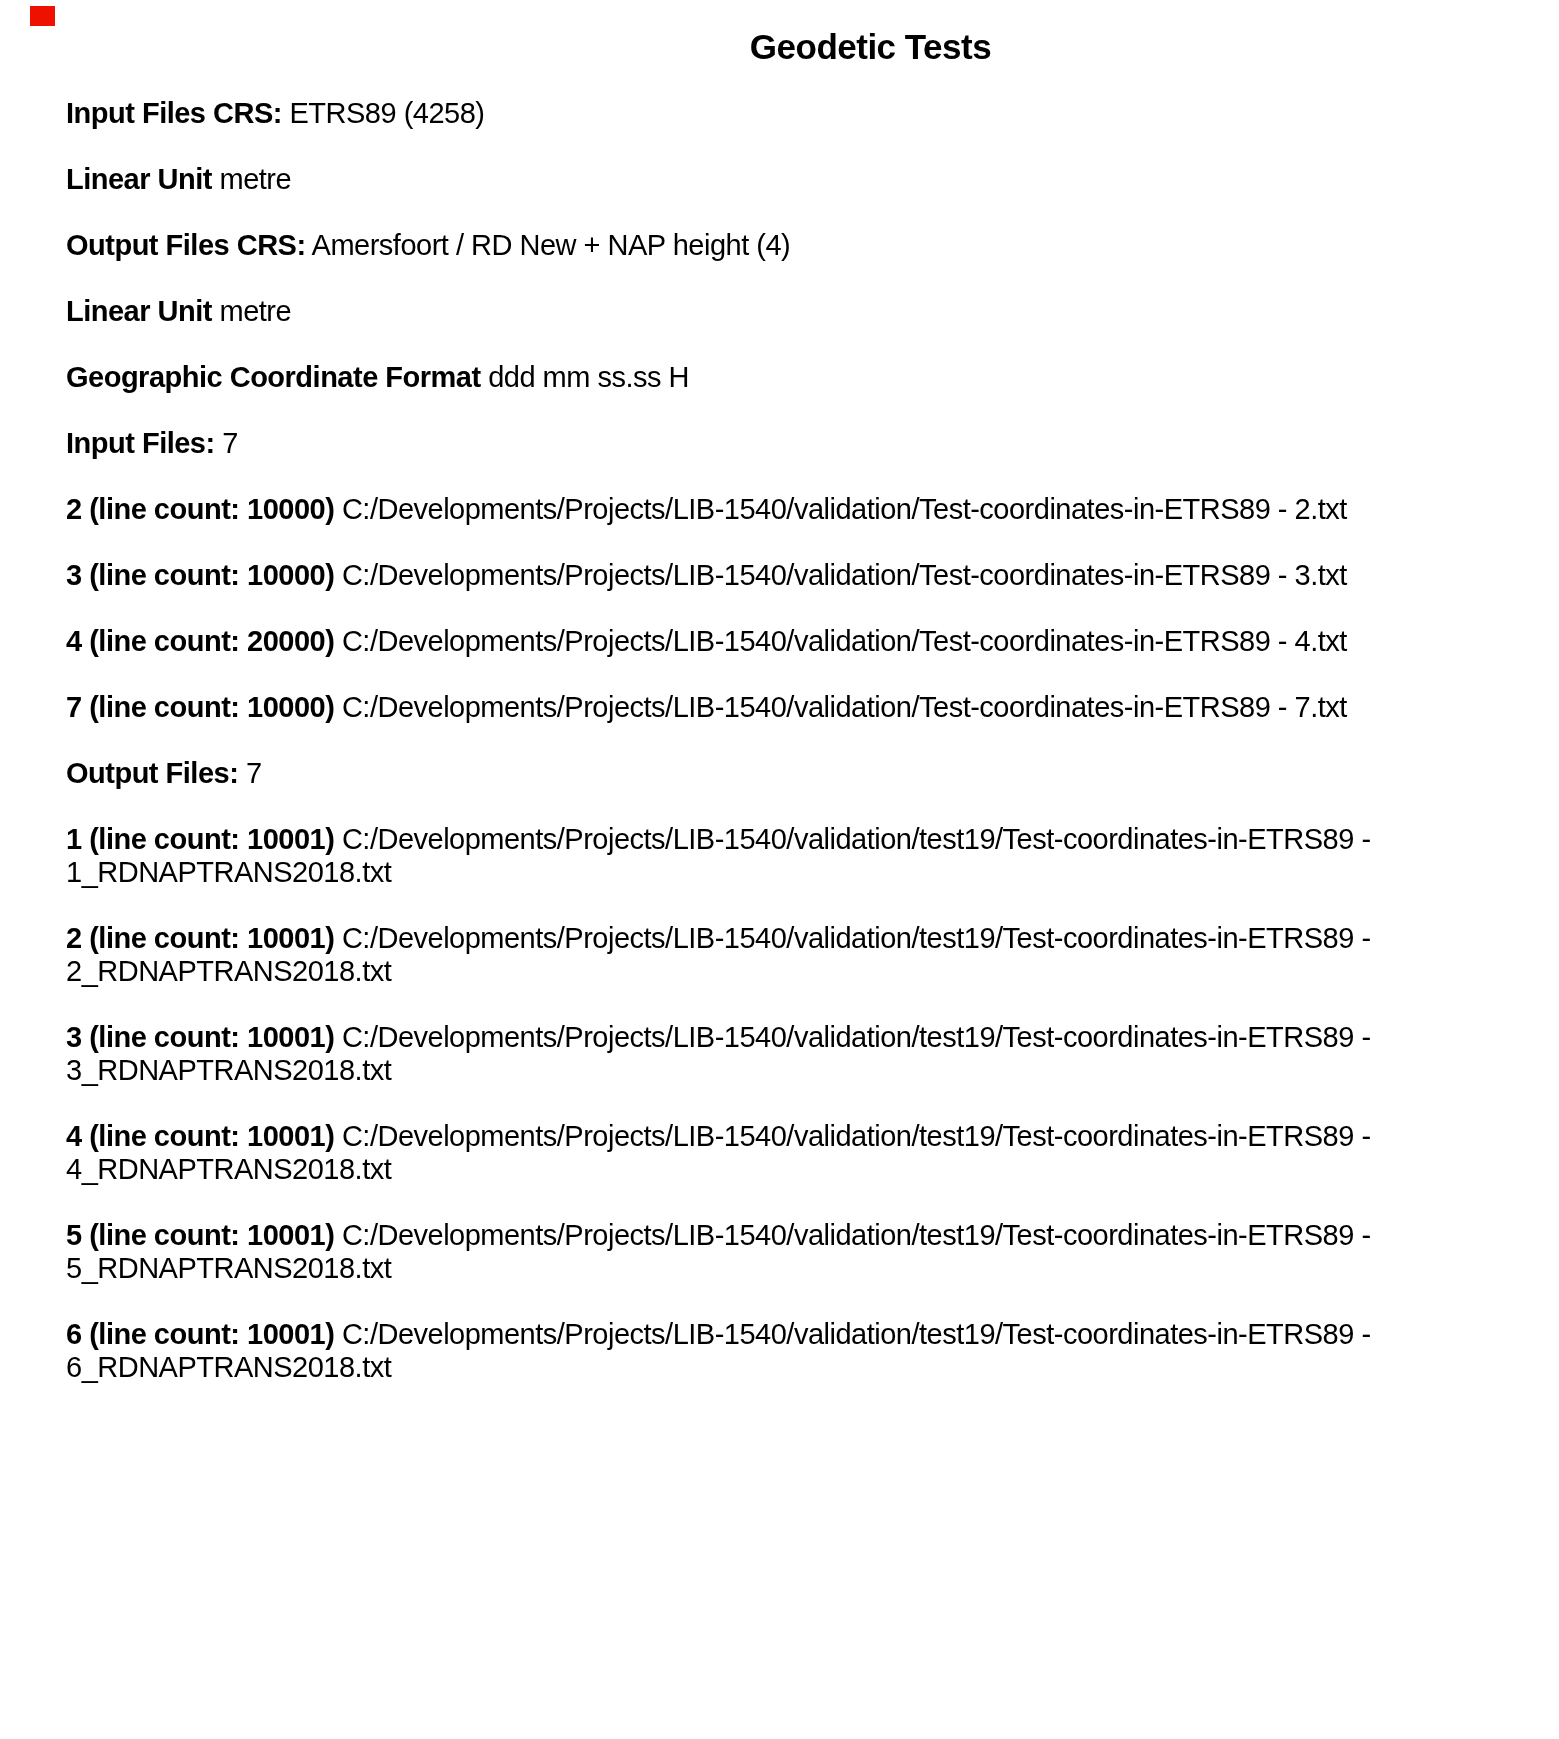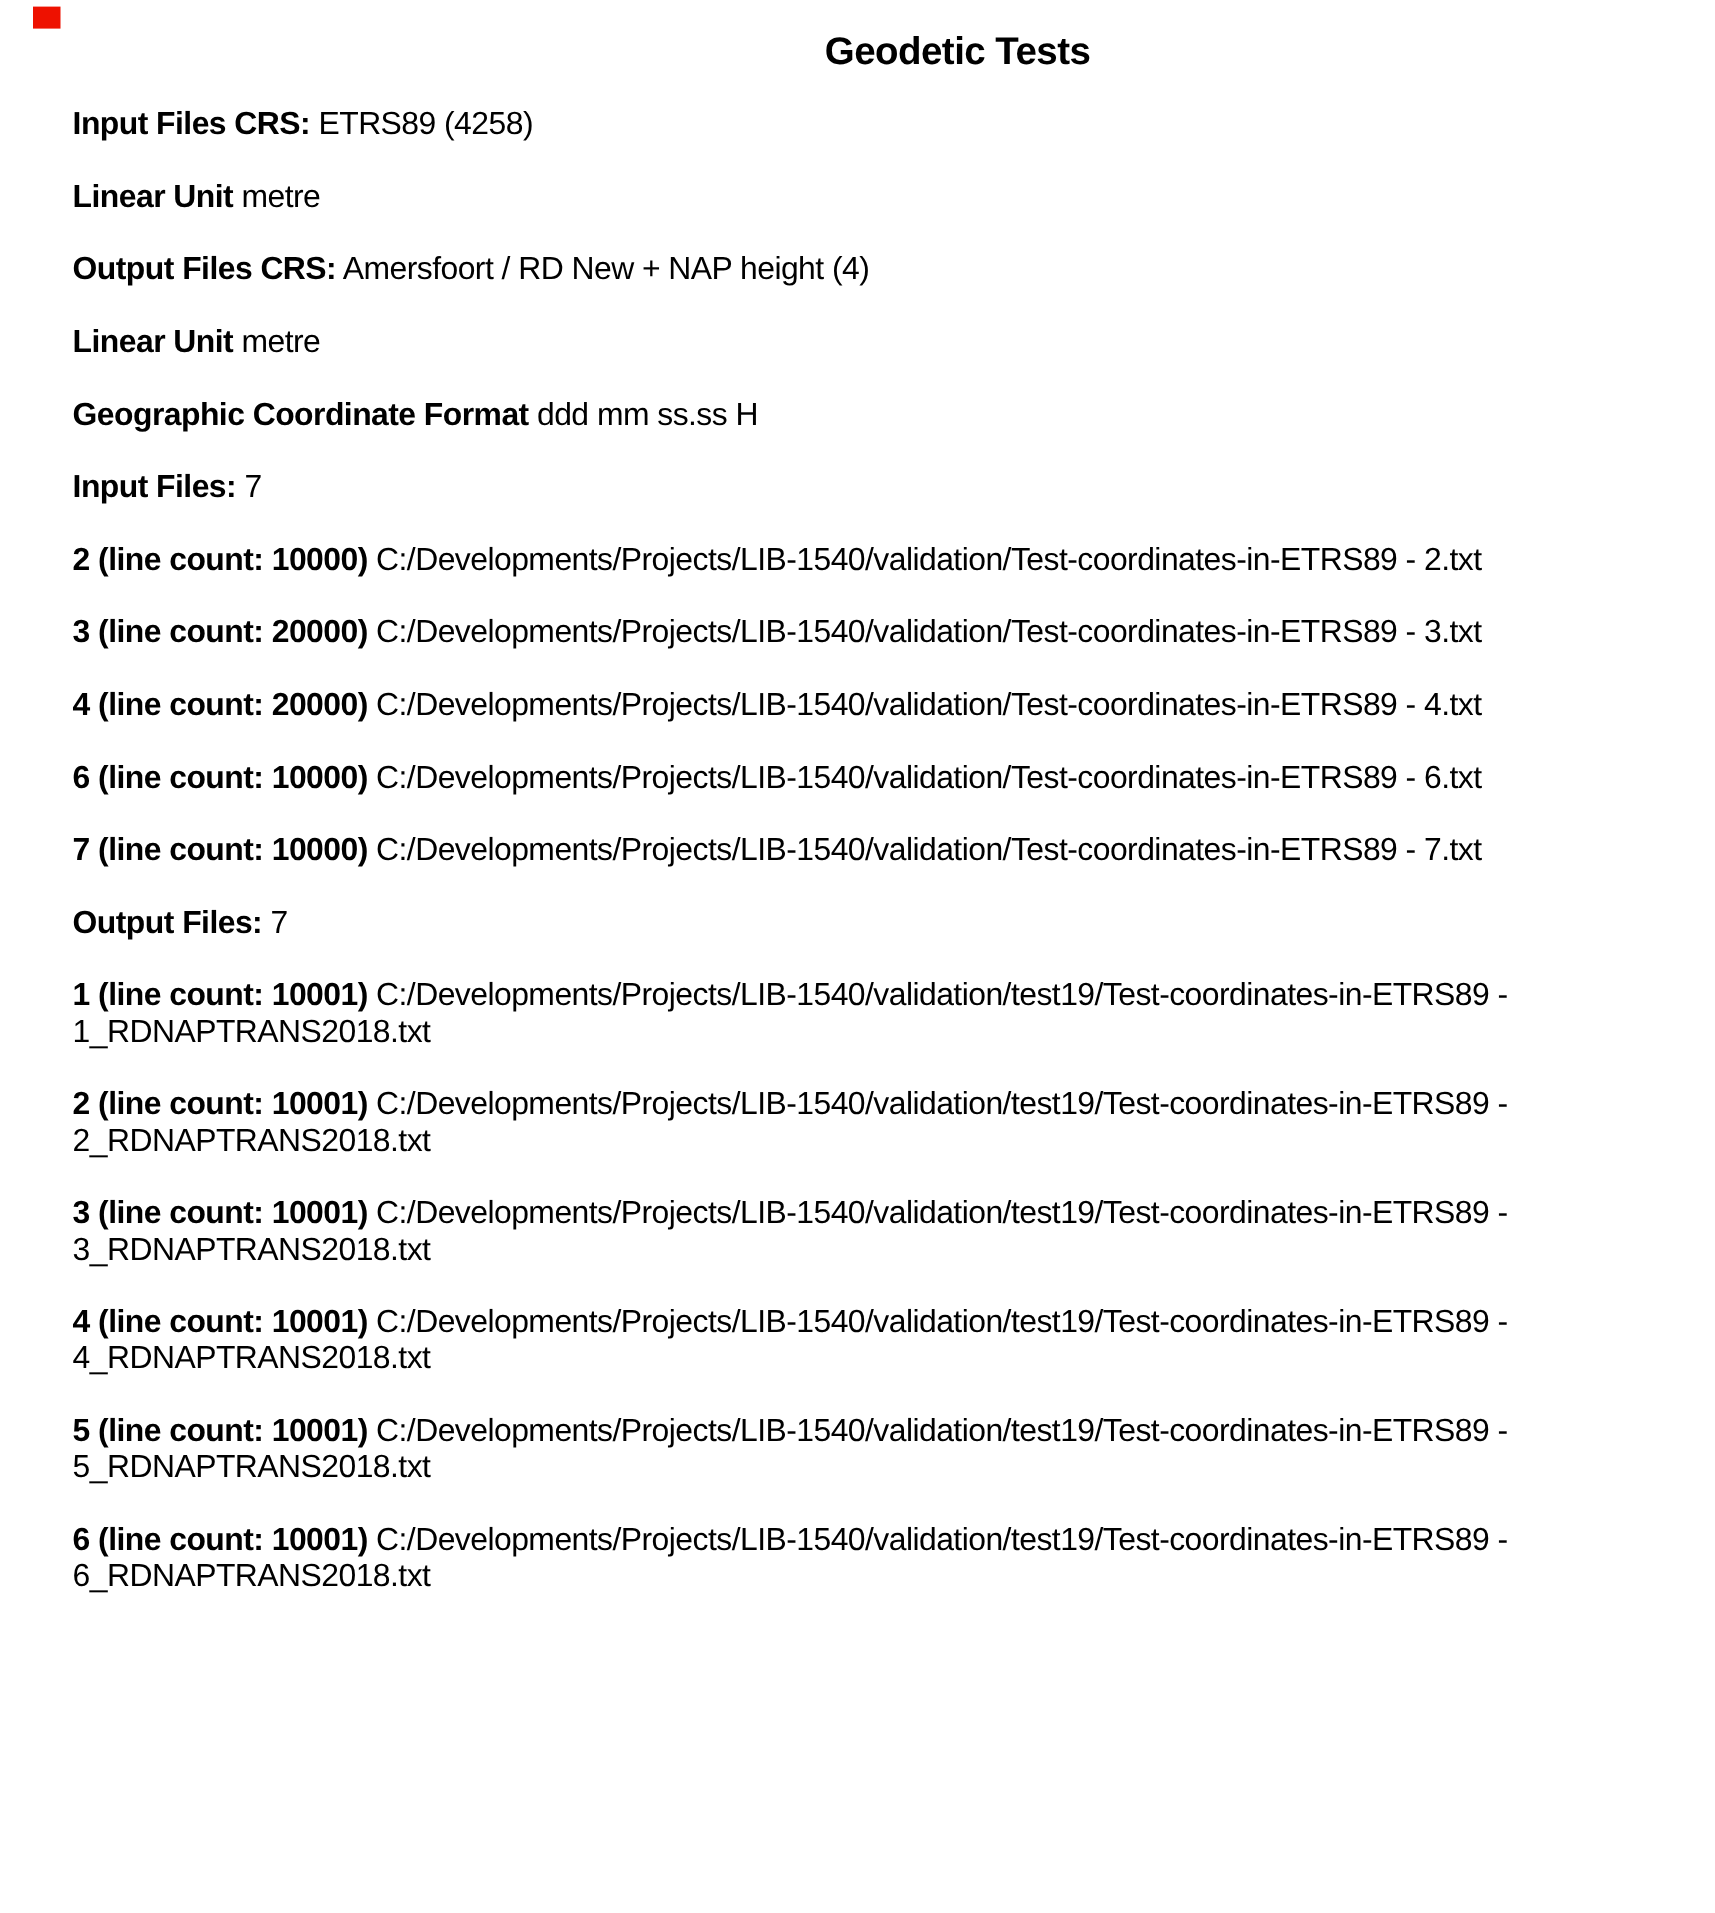--- a/index.html
+++ b/index.html
@@ -54,23 +54,22 @@
   <h1 class="doc-title">Geodetic Tests</h1>
 
   <p class="row"><b>Input Files CRS:</b> <span>ETRS89 (4258)</span></p>
   <p class="row"><b>Linear Unit</b> <span>metre</span></p>
   <p class="row"><b>Output Files CRS:</b> <span>Amersfoort / RD New + NAP height (4)</span></p>
   <p class="row"><b>Linear Unit</b> <span>metre</span></p>
   <p class="row"><b>Geographic Coordinate Format</b> <span>ddd mm ss.ss H</span></p>
   <p class="row"><b>Input Files:</b> <span>7</span></p>
 
   <p class="row"><b>2 (line count: 10000)</b> <span>C:/Developments/Projects/LIB-1540/validation/Test-coordinates-in-ETRS89 - 2.txt</span></p>
-  <p class="row"><b>3 (line count: 20000)</b> <span>C:/Developments/Projects/LIB-1540/validation/Test-coordinates-in-ETRS89 - 3.txt</span></p>
+  <p class="row"><b>3 (line count: 10000)</b> <span>C:/Developments/Projects/LIB-1540/validation/Test-coordinates-in-ETRS89 - 3.txt</span></p>
   <p class="row"><b>4 (line count: 20000)</b> <span>C:/Developments/Projects/LIB-1540/validation/Test-coordinates-in-ETRS89 - 4.txt</span></p>
-  <p class="row"><b>6 (line count: 10000)</b> <span>C:/Developments/Projects/LIB-1540/validation/Test-coordinates-in-ETRS89 - 6.txt</span></p>
   <p class="row"><b>7 (line count: 10000)</b> <span>C:/Developments/Projects/LIB-1540/validation/Test-coordinates-in-ETRS89 - 7.txt</span></p>
 
   <p class="row"><b>Output Files:</b> <span>7</span></p>
 
   <p class="row"><b>1 (line count: 10001)</b> <span>C:/Developments/Projects/LIB-1540/validation/test19/Test-coordinates-in-ETRS89 -</span><br><span>1_RDNAPTRANS2018.txt</span></p>
   <p class="row"><b>2 (line count: 10001)</b> <span>C:/Developments/Projects/LIB-1540/validation/test19/Test-coordinates-in-ETRS89 -</span><br><span>2_RDNAPTRANS2018.txt</span></p>
   <p class="row"><b>3 (line count: 10001)</b> <span>C:/Developments/Projects/LIB-1540/validation/test19/Test-coordinates-in-ETRS89 -</span><br><span>3_RDNAPTRANS2018.txt</span></p>
   <p class="row"><b>4 (line count: 10001)</b> <span>C:/Developments/Projects/LIB-1540/validation/test19/Test-coordinates-in-ETRS89 -</span><br><span>4_RDNAPTRANS2018.txt</span></p>
   <p class="row"><b>5 (line count: 10001)</b> <span>C:/Developments/Projects/LIB-1540/validation/test19/Test-coordinates-in-ETRS89 -</span><br><span>5_RDNAPTRANS2018.txt</span></p>
   <p class="row"><b>6 (line count: 10001)</b> <span>C:/Developments/Projects/LIB-1540/validation/test19/Test-coordinates-in-ETRS89 -</span><br><span>6_RDNAPTRANS2018.txt</span></p>

